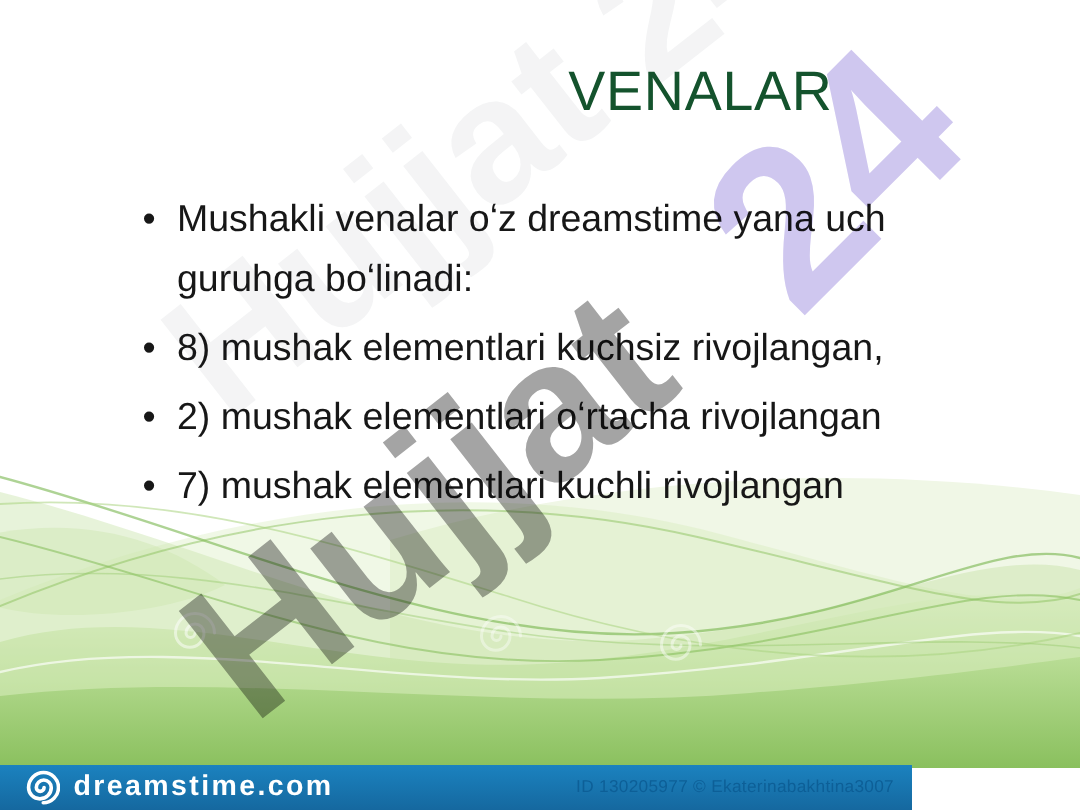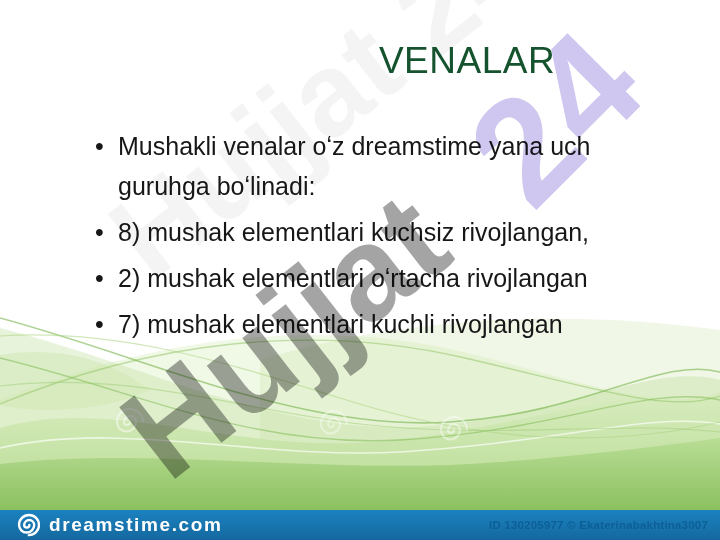--- a/index.html
+++ b/index.html
@@ -25,31 +25,31 @@
     font-size:37px;letter-spacing:.5px;color:#14532d;text-align:center;
   }
   .bullets{position:absolute;left:0;top:126px;width:720px;padding-left:95px;
     box-sizing:border-box;z-index:3;color:#171717;font-size:25px;}
   .b-group{margin-bottom:6px;}
   .b-row{display:flex;}
   .b-dot{width:23px;flex:none;line-height:40px;}
   .b-line{line-height:40px;white-space:nowrap;}
   
   .footer{
-    position:absolute;left:0;bottom:0;width:720px;height:30px;z-index:6;
+    position:absolute;left:0;bottom:0;width:608px;height:30px;z-index:6;
     background:linear-gradient(#1b82bf,#15689f);
     display:flex;align-items:center;
   }
   .footer .logo{margin-left:16px;flex:none;}
   .footer .brand{
     margin-left:9px;color:#ffffff;font-size:19px;font-weight:bold;
     letter-spacing:1.6px;
   }
   .footer .credit{
-    margin-left:auto;margin-right:12px;color:#0d5f97;font-size:11.5px;font-weight:bold;
+    margin-left:auto;margin-right:12px;color:#0d5f97;font-size:11.5px;font-weight:normal;
     letter-spacing:.2px;
   }
 </style>
 </head>
 <body>
 
 <div class="stage">
 
   <svg class="waves" viewBox="0 0 720 212" preserveAspectRatio="none" aria-hidden="true">
     <defs>

